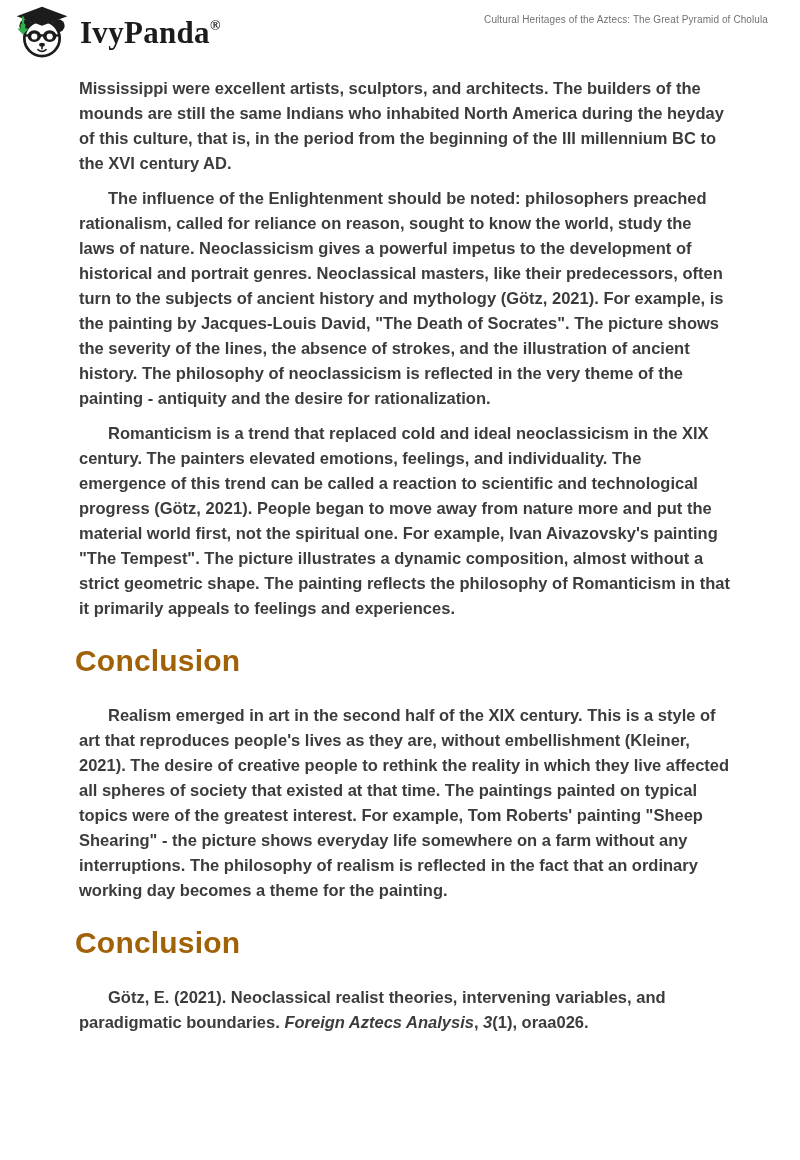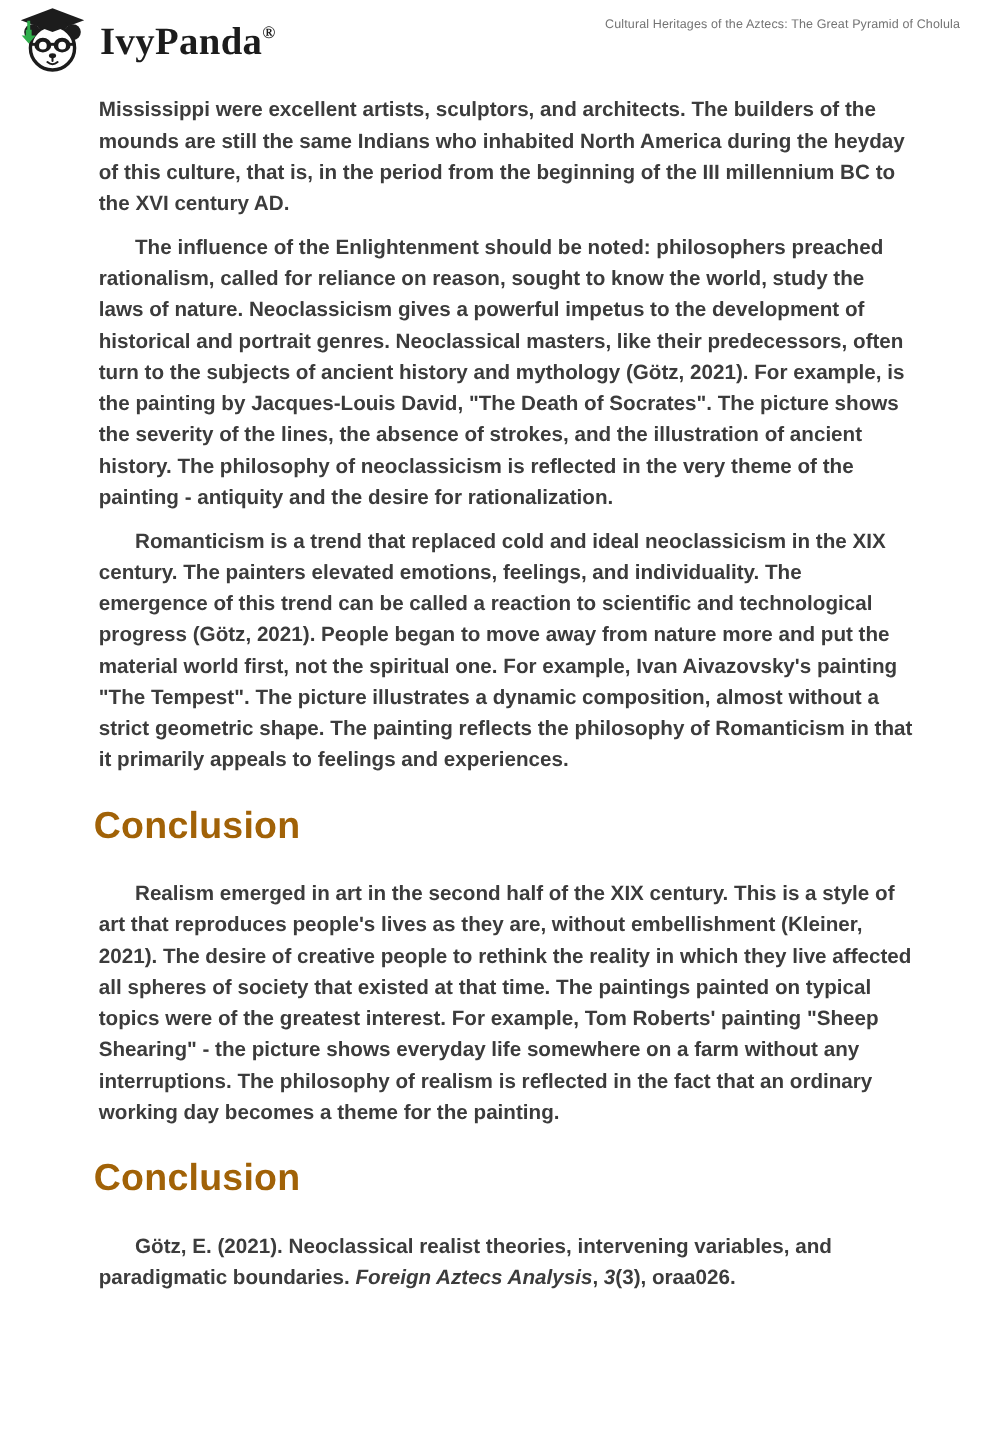--- a/index.html
+++ b/index.html
@@ -100,17 +100,17 @@
 
   <div class="content">
     <p>Mississippi were excellent artists, sculptors, and architects. The builders of the mounds are still the same Indians who inhabited North America during the heyday of this culture, that is, in the period from the beginning of the III millennium BC to the XVI century AD.</p>
     <p class="indent">The influence of the Enlightenment should be noted: philosophers preached rationalism, called for reliance on reason, sought to know the world, study the laws of nature. Neoclassicism gives a powerful impetus to the development of historical and portrait genres. Neoclassical masters, like their predecessors, often turn to the subjects of ancient history and mythology (Götz, 2021). For example, is the painting by Jacques-Louis David, "The Death of Socrates". The picture shows the severity of the lines, the absence of strokes, and the illustration of ancient history. The philosophy of neoclassicism is reflected in the very theme of the painting - antiquity and the desire for rationalization.</p>
     <p class="indent">Romanticism is a trend that replaced cold and ideal neoclassicism in the XIX century. The painters elevated emotions, feelings, and individuality. The emergence of this trend can be called a reaction to scientific and technological progress (Götz, 2021). People began to move away from nature more and put the material world first, not the spiritual one. For example, Ivan Aivazovsky's painting "The Tempest". The picture illustrates a dynamic composition, almost without a strict geometric shape. The painting reflects the philosophy of Romanticism in that it primarily appeals to feelings and experiences.</p>
 
     <h2>Conclusion</h2>
     <p class="indent">Realism emerged in art in the second half of the XIX century. This is a style of art that reproduces people's lives as they are, without embellishment (Kleiner, 2021). The desire of creative people to rethink the reality in which they live affected all spheres of society that existed at that time. The paintings painted on typical topics were of the greatest interest. For example, Tom Roberts' painting "Sheep Shearing" - the picture shows everyday life somewhere on a farm without any interruptions. The philosophy of realism is reflected in the fact that an ordinary working day becomes a theme for the painting.</p>
 
     <h2>Conclusion</h2>
-    <p class="indent"><span>Götz, E. (2021). Neoclassical realist theories, intervening variables, and paradigmatic boundaries. </span><span style="font-style: italic;">Foreign Aztecs Analysis</span><span>, </span><span style="font-style: italic;">3</span><span>(3), oraa026.</span></p>
+    <p class="indent"><span>Götz, E. (2021). Neoclassical realist theories, intervening variables, and paradigmatic boundaries. </span><span style="font-style: italic;">Foreign Aztecs Analysis</span><span>, </span><span style="font-style: italic;">3</span><span>(1), oraa026.</span></p>
   </div>
 
 
 </div>
 
 </body></html>

